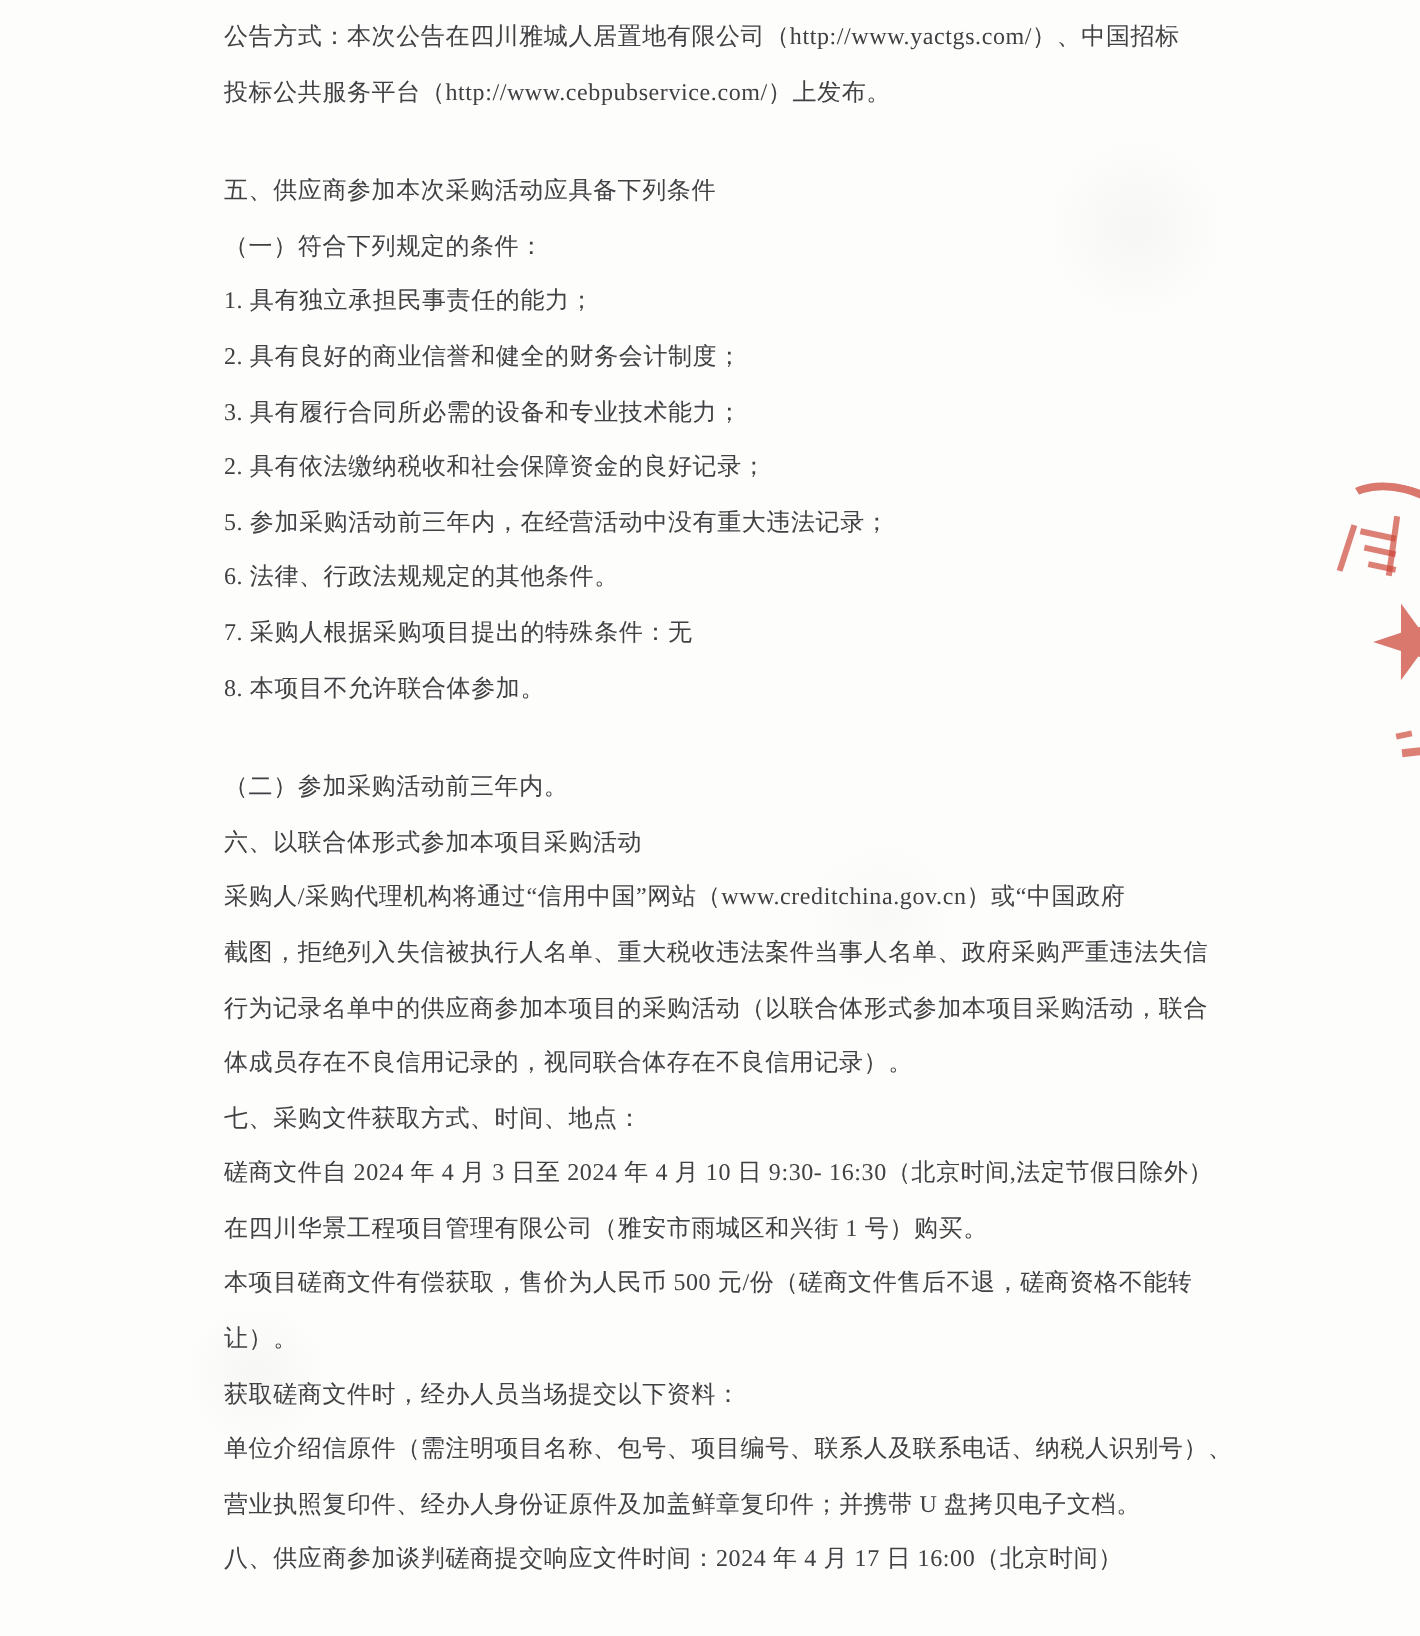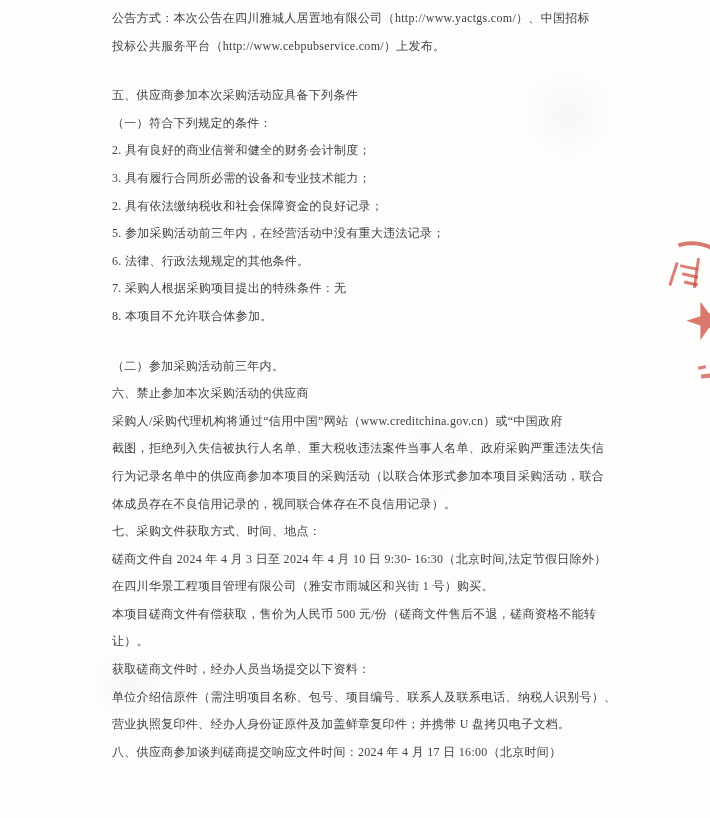--- a/index.html
+++ b/index.html
@@ -46,30 +46,31 @@
 </head>
 <body>
 
 <div class="page">
   <div class="content">
     <div class="line">公告方式：本次公告在四川雅城人居置地有限公司（http://www.yactgs.com/）、中国招标</div>
     <div class="line">投标公共服务平台（http://www.cebpubservice.com/）上发布。</div>
     <div class="spacer"></div>
     <div class="line">五、供应商参加本次采购活动应具备下列条件</div>
     <div class="line">（一）符合下列规定的条件：</div>
+    <div class="line">1. 具有独立承担民事责任的能力；</div>
     <div class="line">2. 具有良好的商业信誉和健全的财务会计制度；</div>
     <div class="line">3. 具有履行合同所必需的设备和专业技术能力；</div>
     <div class="line">2. 具有依法缴纳税收和社会保障资金的良好记录；</div>
     <div class="line">5. 参加采购活动前三年内，在经营活动中没有重大违法记录；</div>
     <div class="line">6. 法律、行政法规规定的其他条件。</div>
     <div class="line">7. 采购人根据采购项目提出的特殊条件：无</div>
     <div class="line">8. 本项目不允许联合体参加。</div>
     <div class="spacer"></div>
     <div class="line">（二）参加采购活动前三年内。</div>
-    <div class="line">六、禁止参加本次采购活动的供应商</div>
+    <div class="line">六、以联合体形式参加本项目采购活动</div>
     <div class="line">采购人/采购代理机构将通过“信用中国”网站（www.creditchina.gov.cn）或“中国政府</div>
     <div class="line">截图，拒绝列入失信被执行人名单、重大税收违法案件当事人名单、政府采购严重违法失信</div>
     <div class="line">行为记录名单中的供应商参加本项目的采购活动（以联合体形式参加本项目采购活动，联合</div>
     <div class="line">体成员存在不良信用记录的，视同联合体存在不良信用记录）。</div>
     <div class="line">七、采购文件获取方式、时间、地点：</div>
     <div class="line">磋商文件自 2024 年 4 月 3 日至 2024 年 4 月 10 日 9:30- 16:30（北京时间,法定节假日除外）</div>
     <div class="line">在四川华景工程项目管理有限公司（雅安市雨城区和兴街 1 号）购买。</div>
     <div class="line">本项目磋商文件有偿获取，售价为人民币 500 元/份（磋商文件售后不退，磋商资格不能转</div>
     <div class="line">让）。</div>
     <div class="line">获取磋商文件时，经办人员当场提交以下资料：</div>

